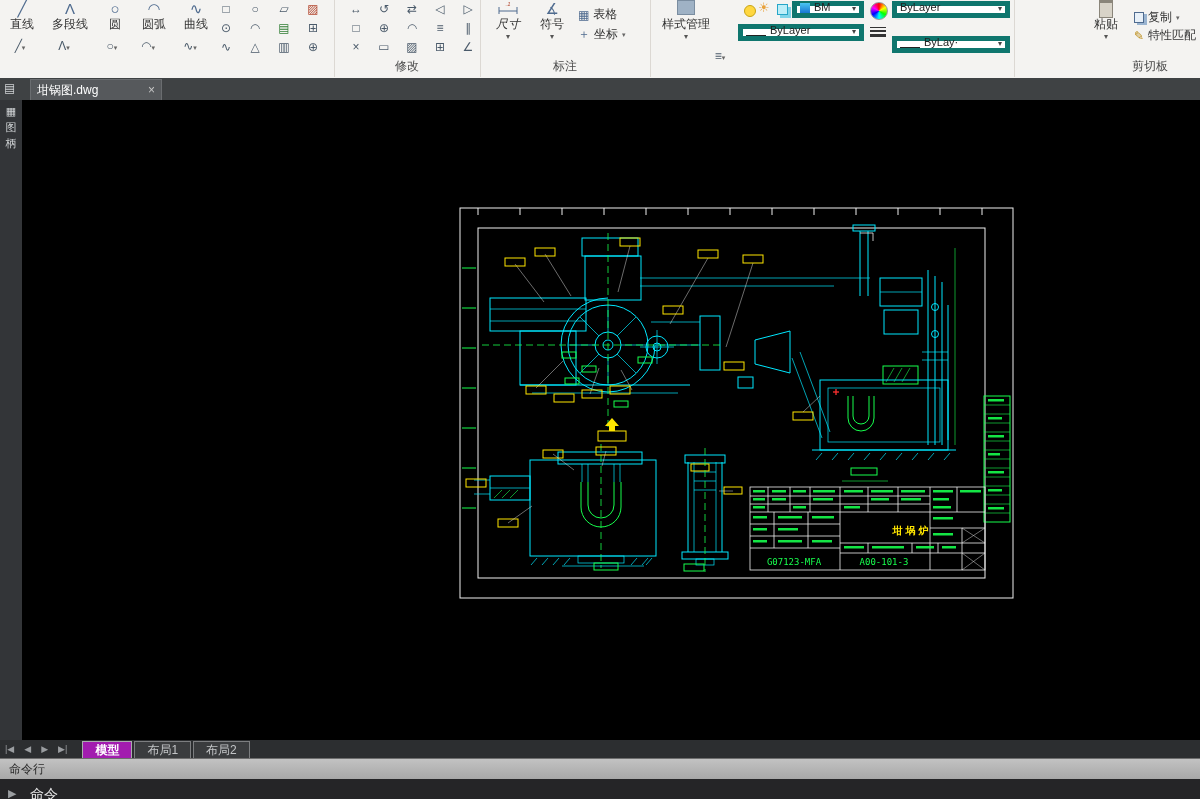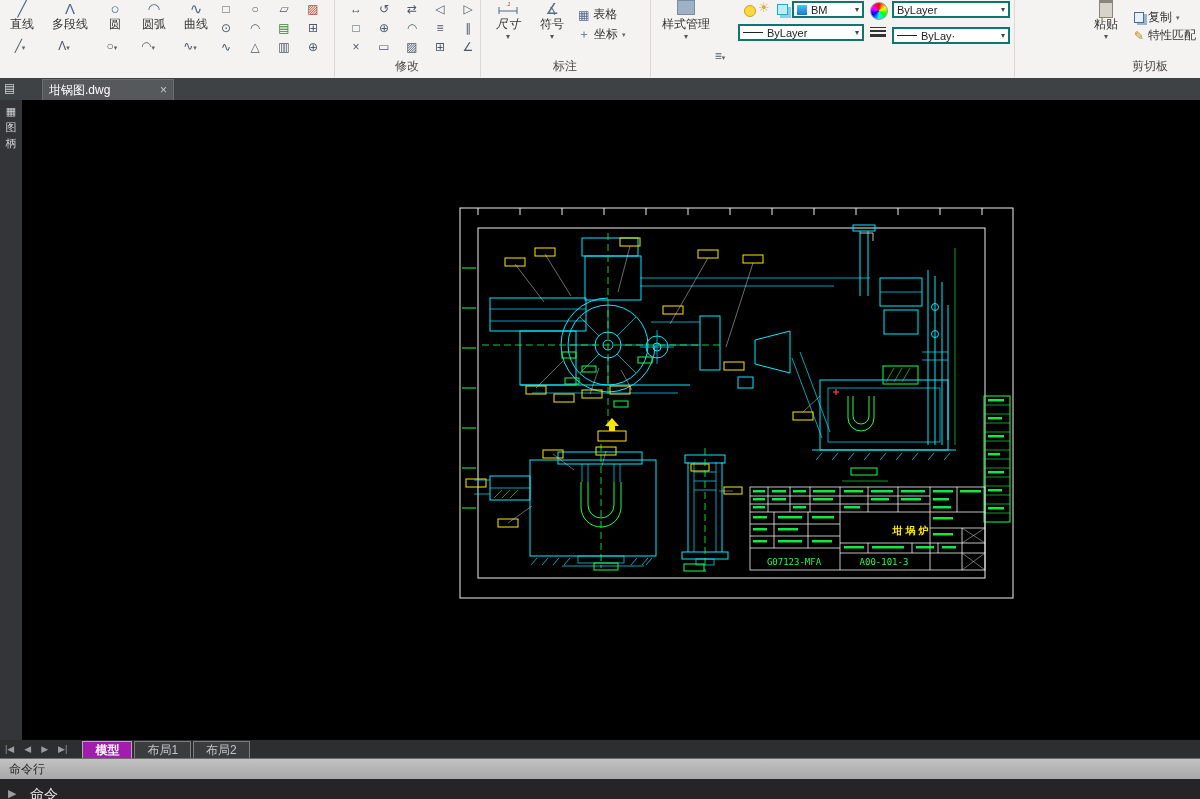--- a/index.html
+++ b/index.html
@@ -14,43 +14,43 @@
           font-size:12px;color:#4a4a4a;}
   .bigbtn{position:absolute;top:0;text-align:center;cursor:default;}
   .bicon{height:17px;line-height:17px;font-size:15px;color:#4f6b8f;}
   .blabel{font-size:12px;color:#333;line-height:15px;white-space:nowrap;}
   .barrow{font-size:8px;color:#555;line-height:9px;}
   .mini{position:absolute;width:24px;height:17px;text-align:center;font-size:12px;
         color:#4a5a6a;line-height:17px;}
   .mini .mar{font-size:7px;color:#666;}
   .rowitem{position:absolute;display:flex;align-items:center;gap:4px;font-size:12px;color:#333;}
   .rowitem .ricon{font-size:12px;color:#4f6b8f;}
-  .combo{position:absolute;height:17px;background:#fff;border:2px solid #0f766e;
-         font-size:11px;color:#222;display:flex;align-items:center;padding:0 3px;gap:4px;box-sizing:border-box;}
+  .combo{position:absolute;height:17px;background:#fff;border:5px solid #0f766e;
+         font-size:11px;color:#222;display:flex;align-items:flex-end;padding:0 3px;gap:4px;box-sizing:border-box;}
   .combo .arr{margin-left:auto;font-size:8px;color:#444;}
   .swatch{width:10px;height:10px;background:linear-gradient(#49c6f2,#1976d2);display:inline-block;}
   .lineglyph{width:20px;height:0;border-top:1px solid #222;display:inline-block;}
   .colorwheel{position:absolute;width:16px;height:16px;border-radius:50%;
       background:conic-gradient(#f00,#ff0,#0f0,#0ff,#00f,#f0f,#f00);border:1px solid #999;}
   .bulb{position:absolute;width:10px;height:10px;border-radius:50%;background:#ffd740;border:1px solid #c8a415;}
   .sun{position:absolute;font-size:13px;color:#e8a13a;line-height:14px;}
   .layers{position:absolute;width:9px;height:9px;border:1px solid #26a6c8;background:#bdeef8;
           box-shadow:3px 3px 0 #7fd4e8;}
   .ph-icon{display:inline-block;width:16px;height:13px;background:#9fb2c5;border:1px solid #7a8da0;}
   .clipicon{display:inline-block;width:12px;height:14px;background:#d8d3c8;border:1px solid #8a857a;
             border-top:3px solid #8a857a;}
   .dblsq{display:inline-block;width:8px;height:9px;border:1px solid #4f6b8f;background:#e8f0f8;
          box-shadow:3px 2px 0 #9ab4d0;}
   .lwicon{position:absolute;width:16px;height:13px;}
   .lwicon i{display:block;background:#333;margin-top:2px;}
 
   
   #doctabs{position:absolute;left:0;top:78px;width:1200px;height:22px;background:#3f4244;
            border-bottom:1px solid #2a2a2a;}
-  .doctab{position:absolute;left:42px;top:1px;height:21px;width:132px;background:#56595c;
+  .doctab{position:absolute;left:30px;top:1px;height:21px;width:132px;background:#56595c;
           border:1px solid #6a6d70;border-bottom:none;color:#fff;font-size:12px;
           display:flex;align-items:center;padding:0 6px;box-sizing:border-box;gap:8px;}
   .doctab .x{margin-left:auto;color:#c6c6c6;font-size:12px;}
   .tabbar-icon{position:absolute;left:4px;top:3px;color:#cfd2d4;font-size:12px;}
 
   
   #strip{position:absolute;left:0;top:100px;width:22px;height:640px;background:#333538;}
   .strip-item{width:22px;height:16px;text-align:center;color:#cfd2d4;font-size:11px;line-height:16px;}
   #canvas{position:absolute;left:22px;top:100px;width:1178px;height:640px;background:#000;}
 
@@ -204,21 +204,21 @@
     <div class="combo" style="left:88px;top:24px;width:126px;">
       <span class="lineglyph"></span>
       <span>ByLayer</span>
       <span class="arr">▾</span>
     </div>
     <span class="lwicon" style="left:220px;top:25px;">
         <i style="height:1px;"></i>
         <i style="height:2px;"></i>
         <i style="height:3px;"></i>
       </span>
-    <div class="combo" style="left:242px;top:27px;width:118px;">
+    <div class="combo" style="left:242px;top:36px;width:118px;">
       <span class="lineglyph"></span>
       <span>ByLay·</span>
       <span class="arr">▾</span>
     </div>
   </div>
 
   <div class="panel" style="left:1074px;width:152px;border-right:none;">
     <div class="bigbtn" style="left:10px;width:44px;">
       <div class="bicon"><span class="clipicon"></span></div>
       <div class="blabel">粘贴</div>

